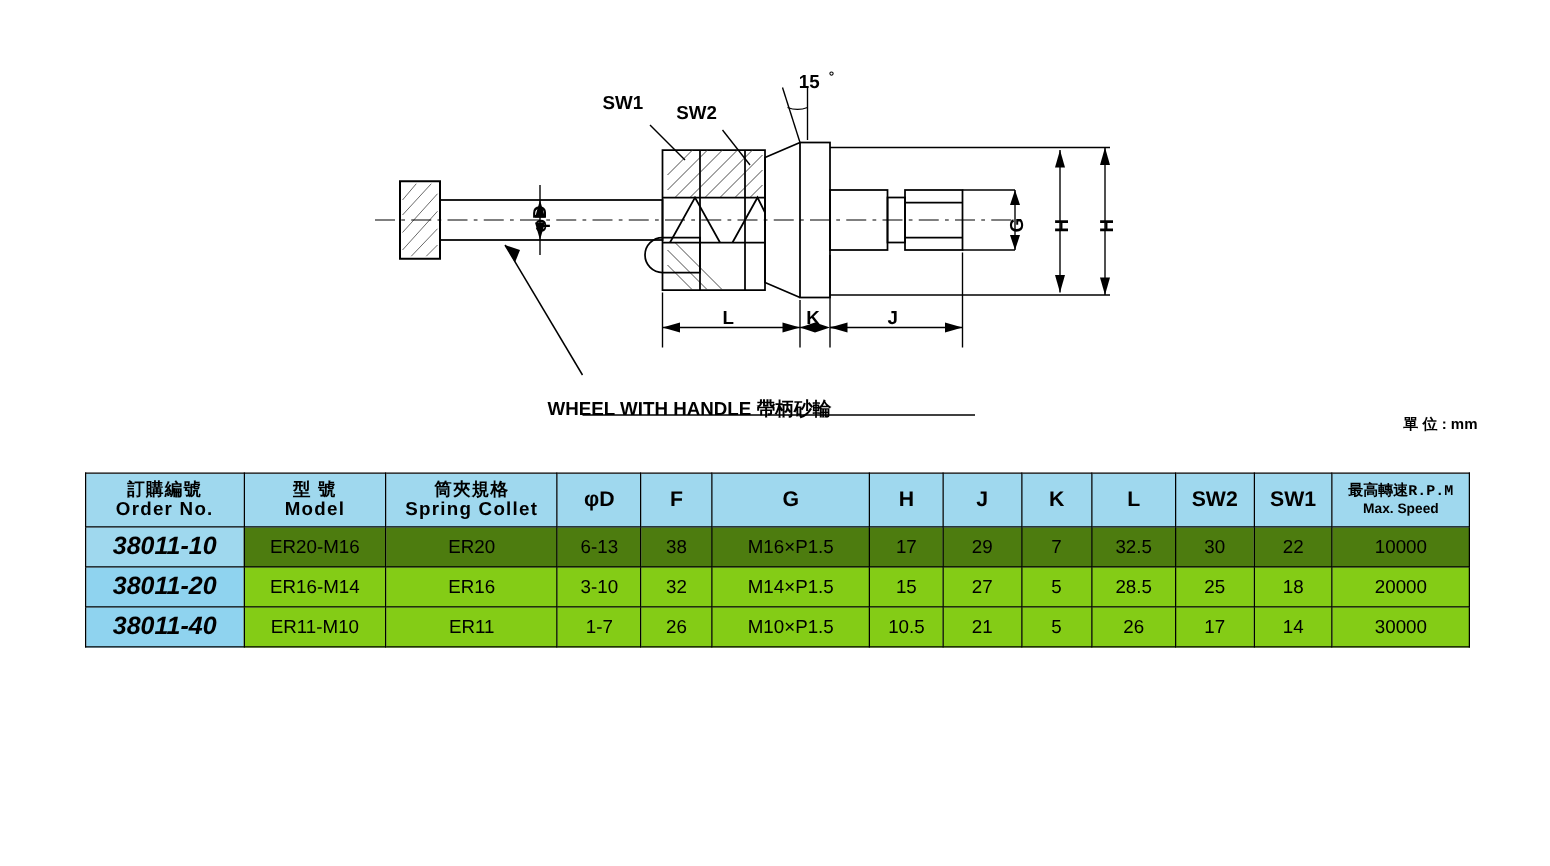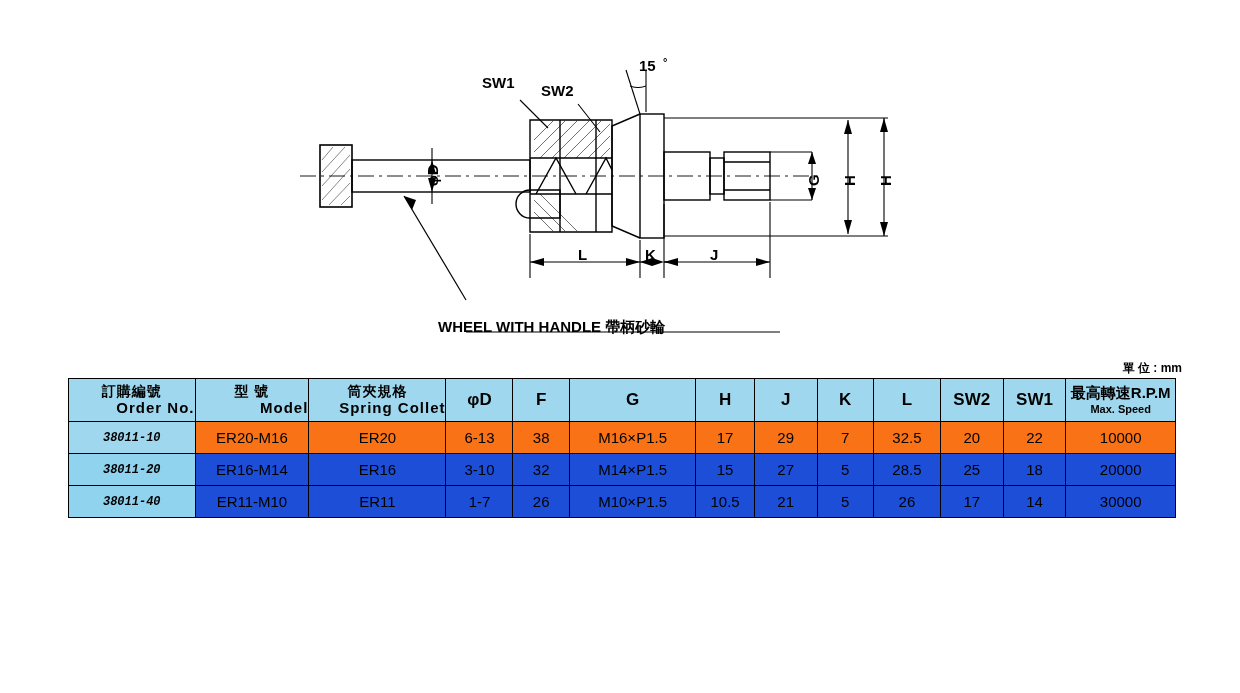--- a/index.html
+++ b/index.html
@@ -12,48 +12,48 @@
     overflow:hidden;
   }
   
   #drawing{position:absolute;left:0;top:0;width:1240px;height:355px;}
   .dim-label{position:absolute;font-size:15px;font-weight:bold;font-family:"Liberation Sans",sans-serif;}
   #caption{
     position:absolute;left:438px;top:318px;font-size:15px;font-weight:bold;
     white-space:nowrap;
   }
   #unit{
-    position:absolute;right:58px;top:360px;font-size:12px;font-weight:bold;
+    position:absolute;right:58px;top:331px;font-size:12px;font-weight:bold;
   }
   
   #tablewrap{position:absolute;left:68px;top:378px;width:1108px;}
   table{border-collapse:collapse;width:1108px;font-size:15px;}
   th,td{
     border:1.5px solid #000;
     text-align:center;
     vertical-align:middle;
     padding:0;
     height:31px;
     font-family:"Liberation Sans", sans-serif;
   }
   thead th{
     background:#9fd8ee;
     height:42px;
     font-weight:bold;
     line-height:1.15;
     font-size:15px;
   }
   thead th .cn{display:block;font-size:14px;letter-spacing:1px;}
-  thead th .en{display:block;font-size:15px;letter-spacing:1px;text-align:right;}
+  thead th .en{display:block;font-size:15px;letter-spacing:1px;}
   thead th.single{font-size:17px;}
   thead th.speed{font-size:11px;line-height:1.25;}
-  thead th.speed .cn{font-size:15px;letter-spacing:0;}
-  tbody tr.odd td{background:#f97316;}
-  tbody tr.even td{background:#1d4ed8;}
-  td.order{font-style:italic;font-weight:bold;font-size:12px;background:#9fd8ee !important;font-family:Liberation Mono, monospace;}
+  thead th.speed .cn{font-size:12px;letter-spacing:0;font-family:Liberation Mono, monospace;}
+  tbody tr.odd td{background:#4d7c0f;}
+  tbody tr.even td{background:#84cc16;}
+  td.order{font-style:italic;font-weight:bold;font-size:20px;background:#9fd8ee !important;}
   tbody tr.even td.order{background:#8fd3ef !important;}
   
   .c0{width:118px;} .c1{width:106px;} .c2{width:128px;} .c3{width:62px;}
   .c4{width:52px;} .c5{width:118px;} .c6{width:54px;} .c7{width:58px;}
   .c8{width:52px;} .c9{width:62px;} .c10{width:58px;} .c11{width:58px;}
   .c12{width:102px;}
 </style>
 </head>
 <body>
 
@@ -235,21 +235,21 @@
           <td class="c0 order">38011-10</td>
           <td class="c1">ER20-M16</td>
           <td class="c2">ER20</td>
           <td class="c3">6-13</td>
           <td class="c4">38</td>
           <td class="c5">M16×P1.5</td>
           <td class="c6">17</td>
           <td class="c7">29</td>
           <td class="c8">7</td>
           <td class="c9">32.5</td>
-          <td class="c10">20</td>
+          <td class="c10">30</td>
           <td class="c11">22</td>
           <td class="c12">10000</td>
         </tr>
         <tr class="even">
           <td class="c0 order">38011-20</td>
           <td class="c1">ER16-M14</td>
           <td class="c2">ER16</td>
           <td class="c3">3-10</td>
           <td class="c4">32</td>
           <td class="c5">M14×P1.5</td>

